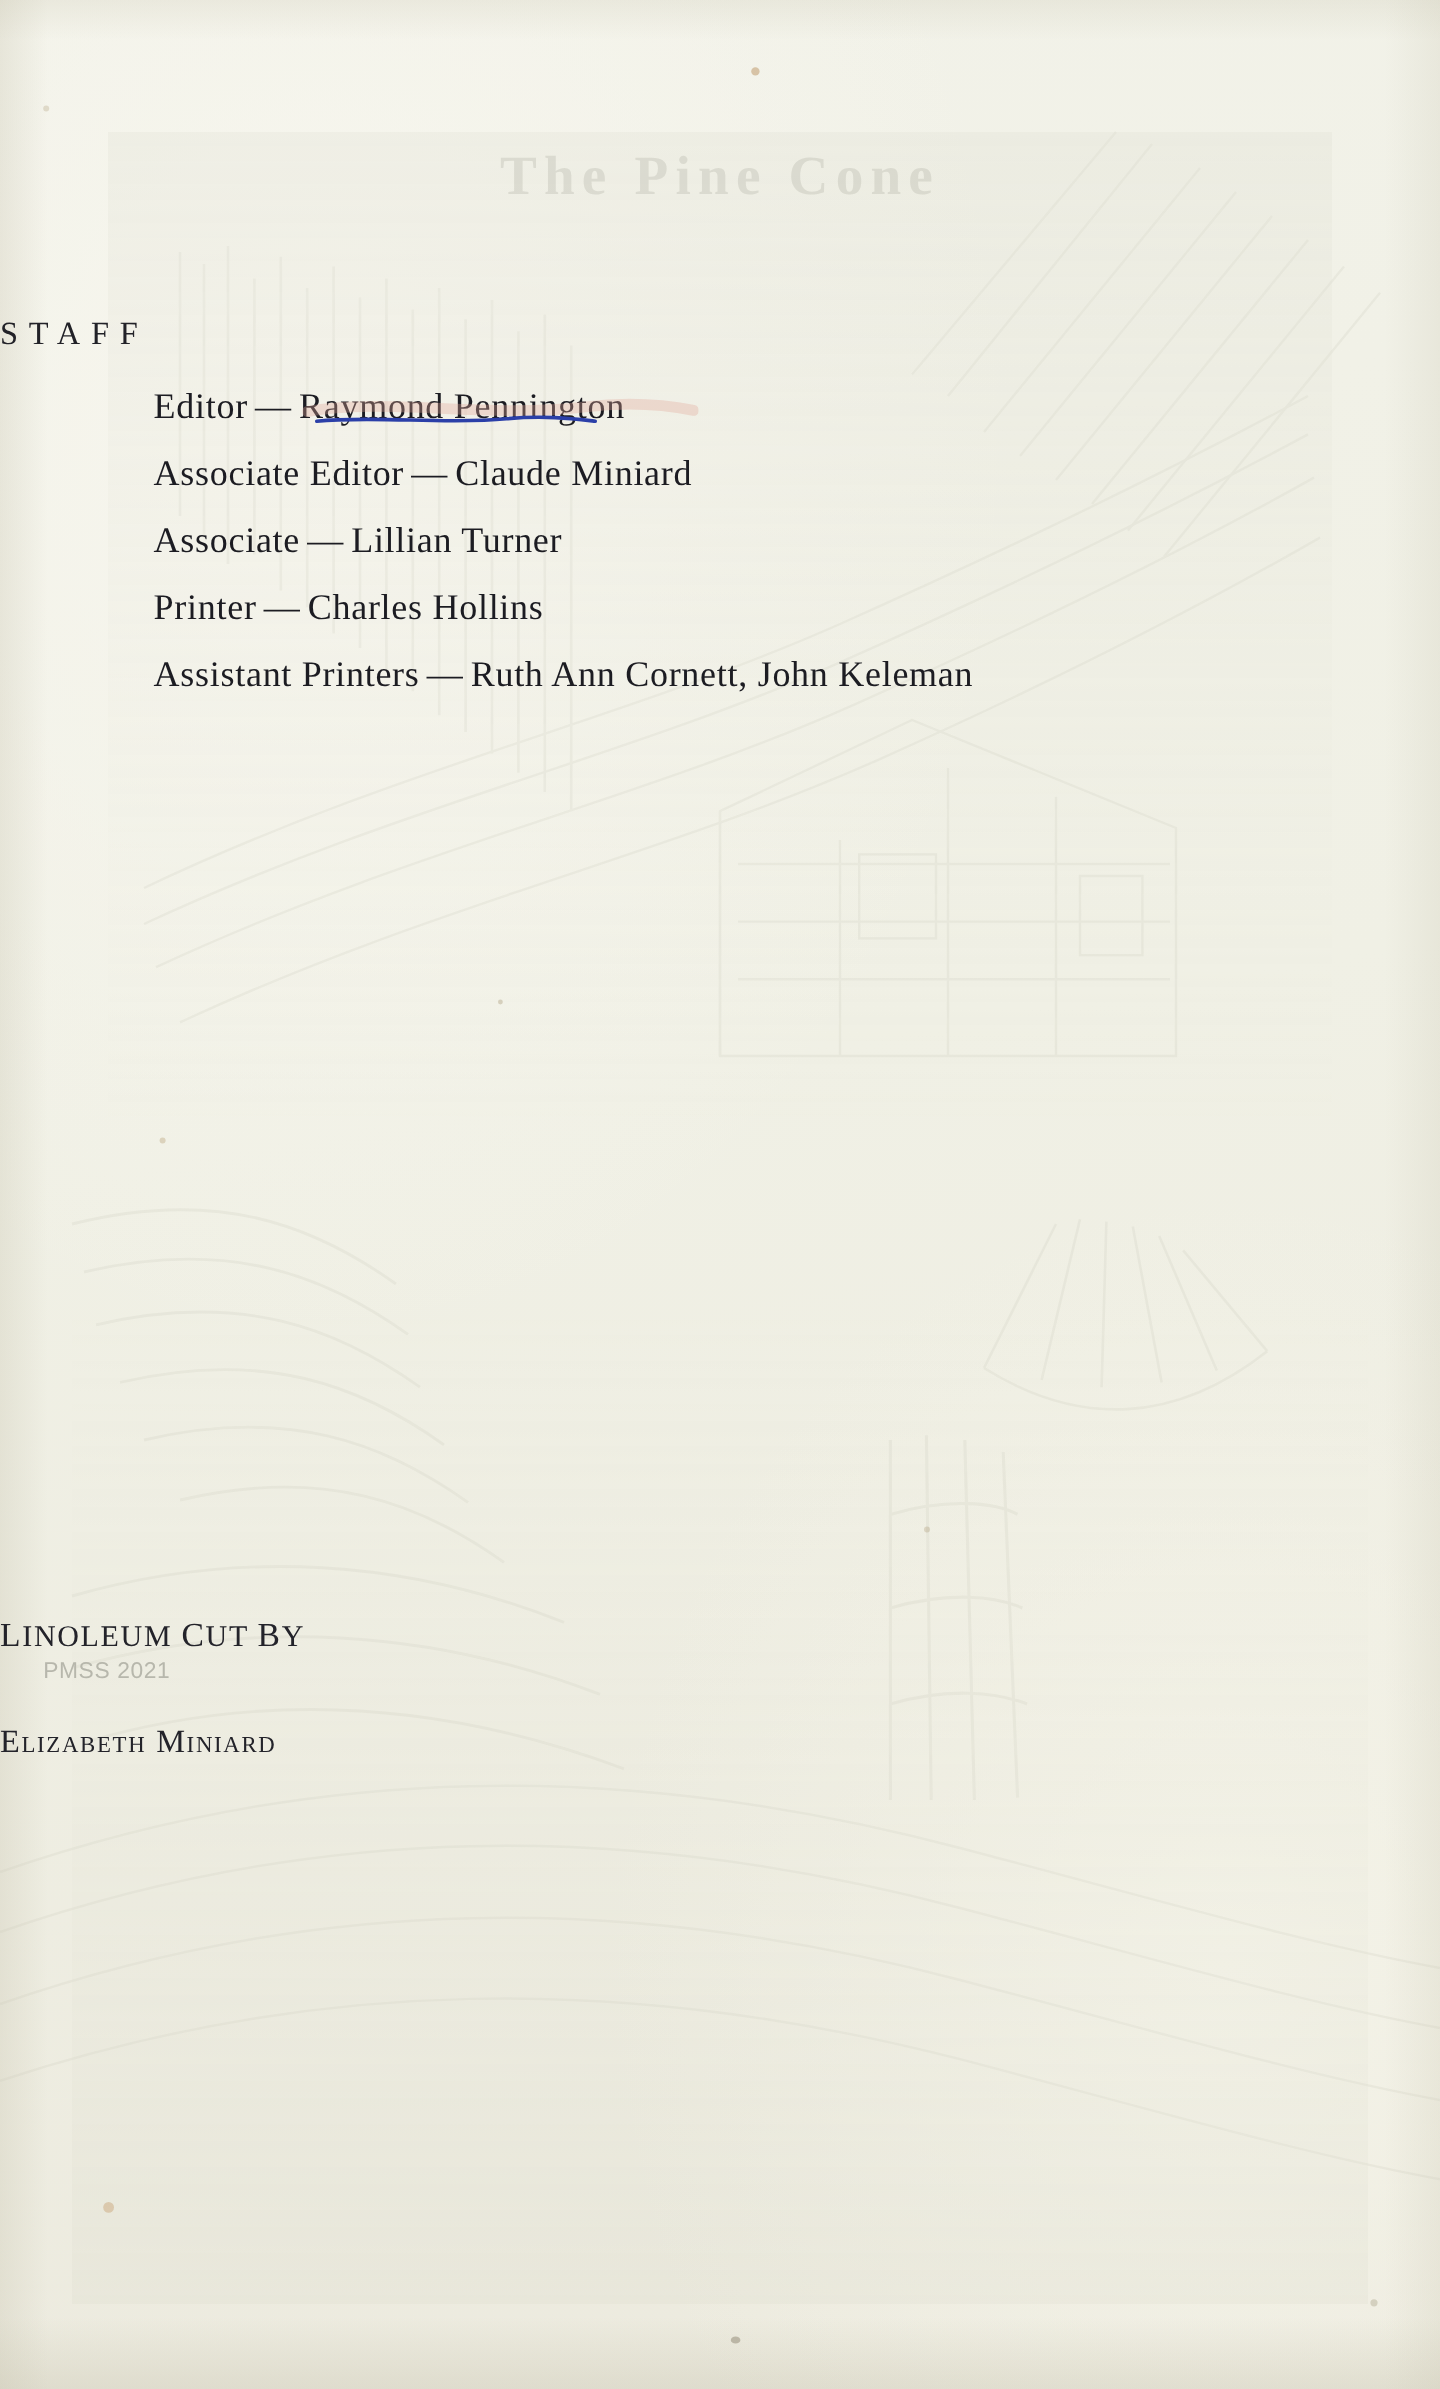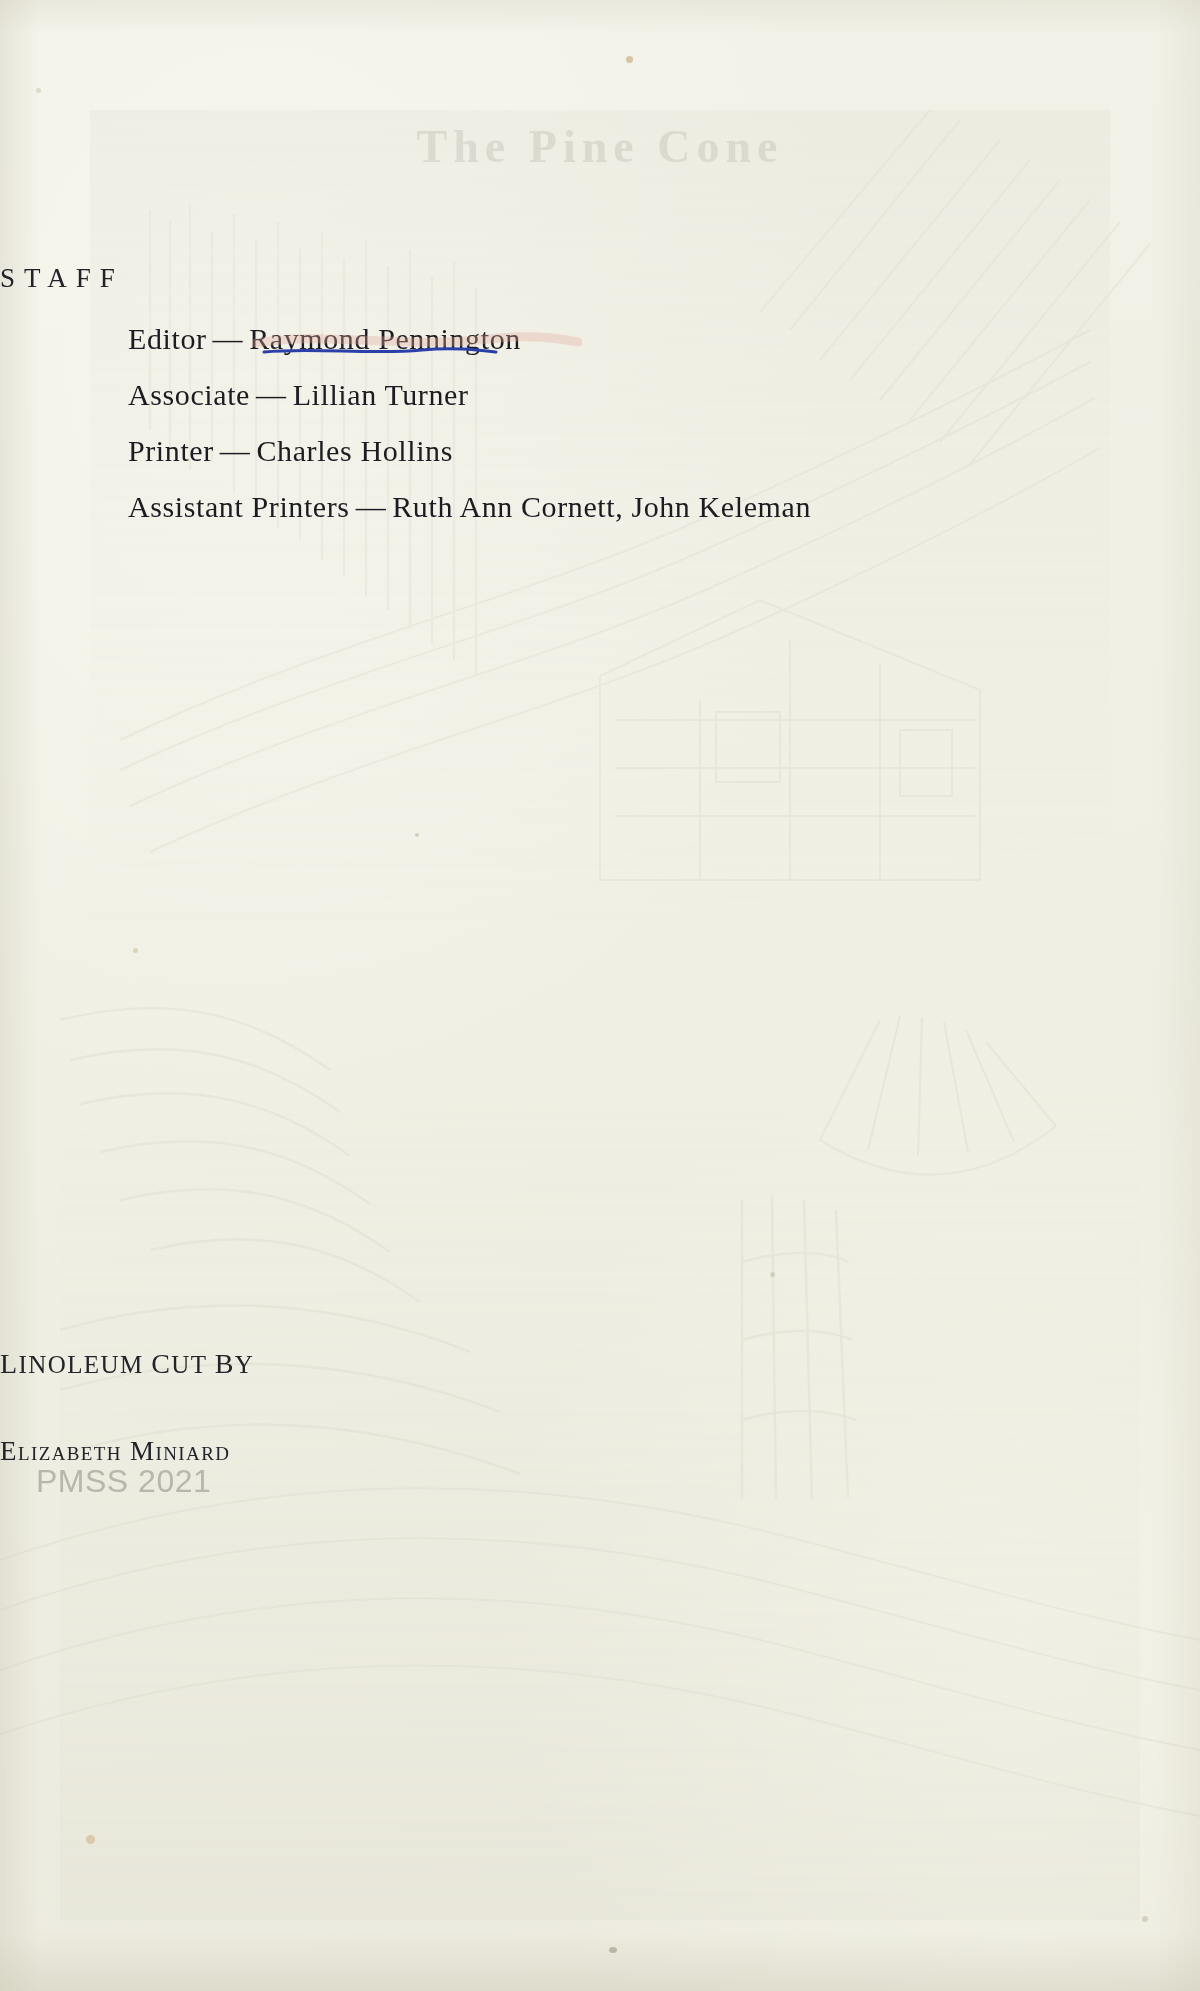--- a/index.html
+++ b/index.html
@@ -134,23 +134,23 @@
     top: 1400px;
     font-size: 27px;
     letter-spacing: 1.4px;
     margin-top: 36px;
   }
   .smallcaps-big { font-size: 1.12em; }
 
   .watermark {
     position: absolute;
     left: 36px;
-    top: 1463px;
+    top: 1382px;
     font-family: "Liberation Sans", sans-serif;
-    font-size: 32px;
+    font-size: 19px;
     color: #b7b7ac;
     letter-spacing: 0.5px;
   }
 
   
   .speck {
     position: absolute;
     border-radius: 50%;
     pointer-events: none;
   }
@@ -280,20 +280,23 @@
   <div class="content">
 
     <div class="staff-heading">STAFF</div>
 
     <div class="staff-list">
 
       <div class="staff-line">
         <span class="role">Editor</span><span class="dash">—</span><span class="names">Raymond Pennington</span>
       </div>
 
+      <div class="staff-line">
+        <span class="role">Associate Editor</span><span class="dash">—</span><span class="names">Claude Miniard</span>
+      </div>
 
       <div class="staff-line">
         <span class="role">Associate</span><span class="dash">—</span><span class="names">Lillian  Turner</span>
       </div>
 
       <div class="staff-line">
         <span class="role">Printer</span><span class="dash">—</span><span class="names">Charles Hollins</span>
       </div>
 
       <div class="staff-line">

